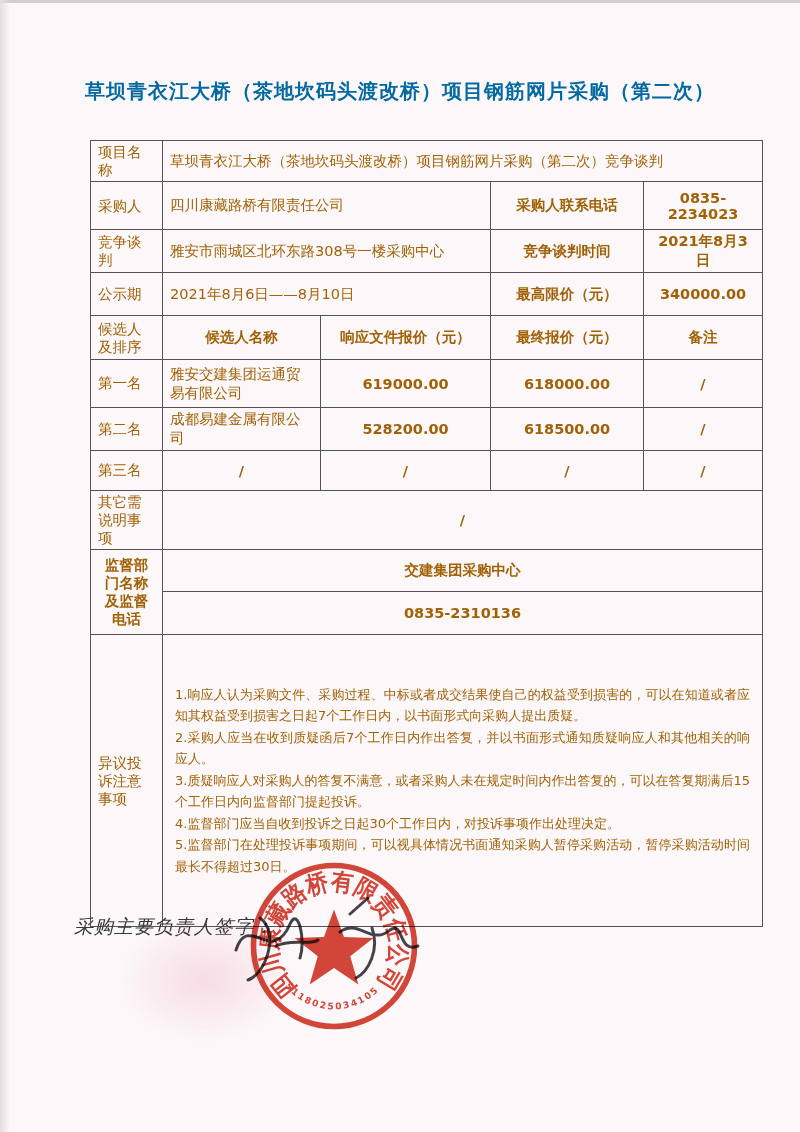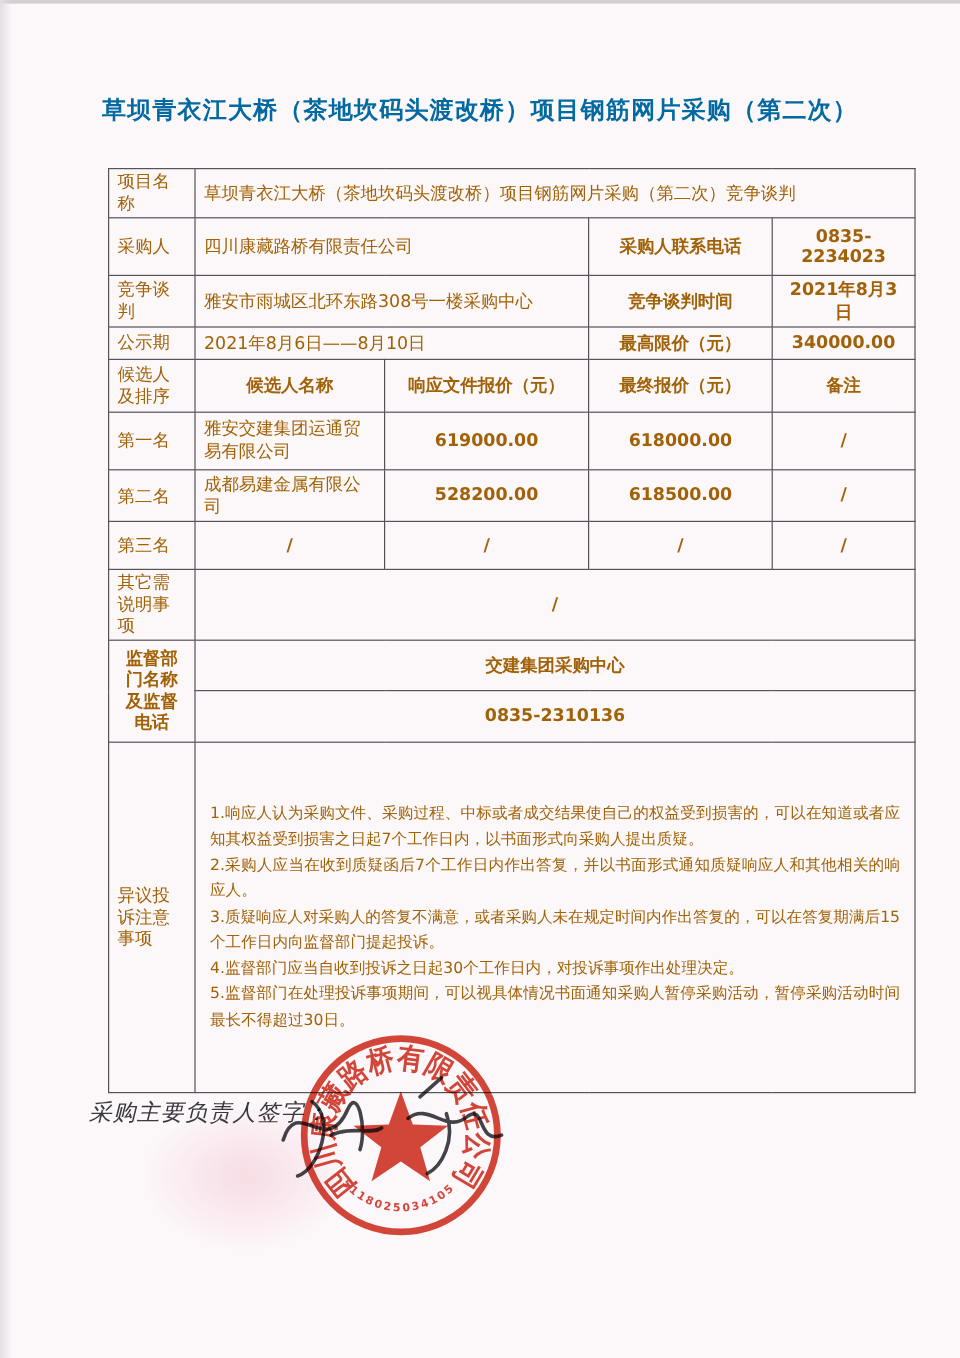--- a/index.html
+++ b/index.html
@@ -32,21 +32,21 @@
     position:absolute;left:65px;top:140px;width:672px;
     border-collapse:collapse;table-layout:fixed;
     font-size:14.5px;color:#a16207;margin-left:25px;
   }
   table.result td{
     border:1.6px solid #56525a;
     padding:2px 7px;vertical-align:middle;
     overflow:hidden;
   }
   .c{text-align:center;font-weight:bold;}
-  .r1{height:38px}.r2{height:48px}.r3{height:39px}.r4{height:27px}
+  .r1{height:38px}.r2{height:48px}.r3{height:39px}.r4{height:43px}
   .r5{height:44px}.r6{height:48px}.r7{height:42px}.r8{height:40px}
   .r9{height:41px}.r10a{height:42px}.r10b{height:43px}.r11{height:292px}
   td.labelcell{line-height:18px;}
   .complaint-cell{padding:10px 12px !important;}
   .complaint-item{line-height:21.5px;font-size:13px;text-align:justify;}
   .sign-label{
     position:absolute;left:74px;top:914px;font-size:19px;color:#3a383e;
     letter-spacing:1px;
     font-style:italic;
   }

